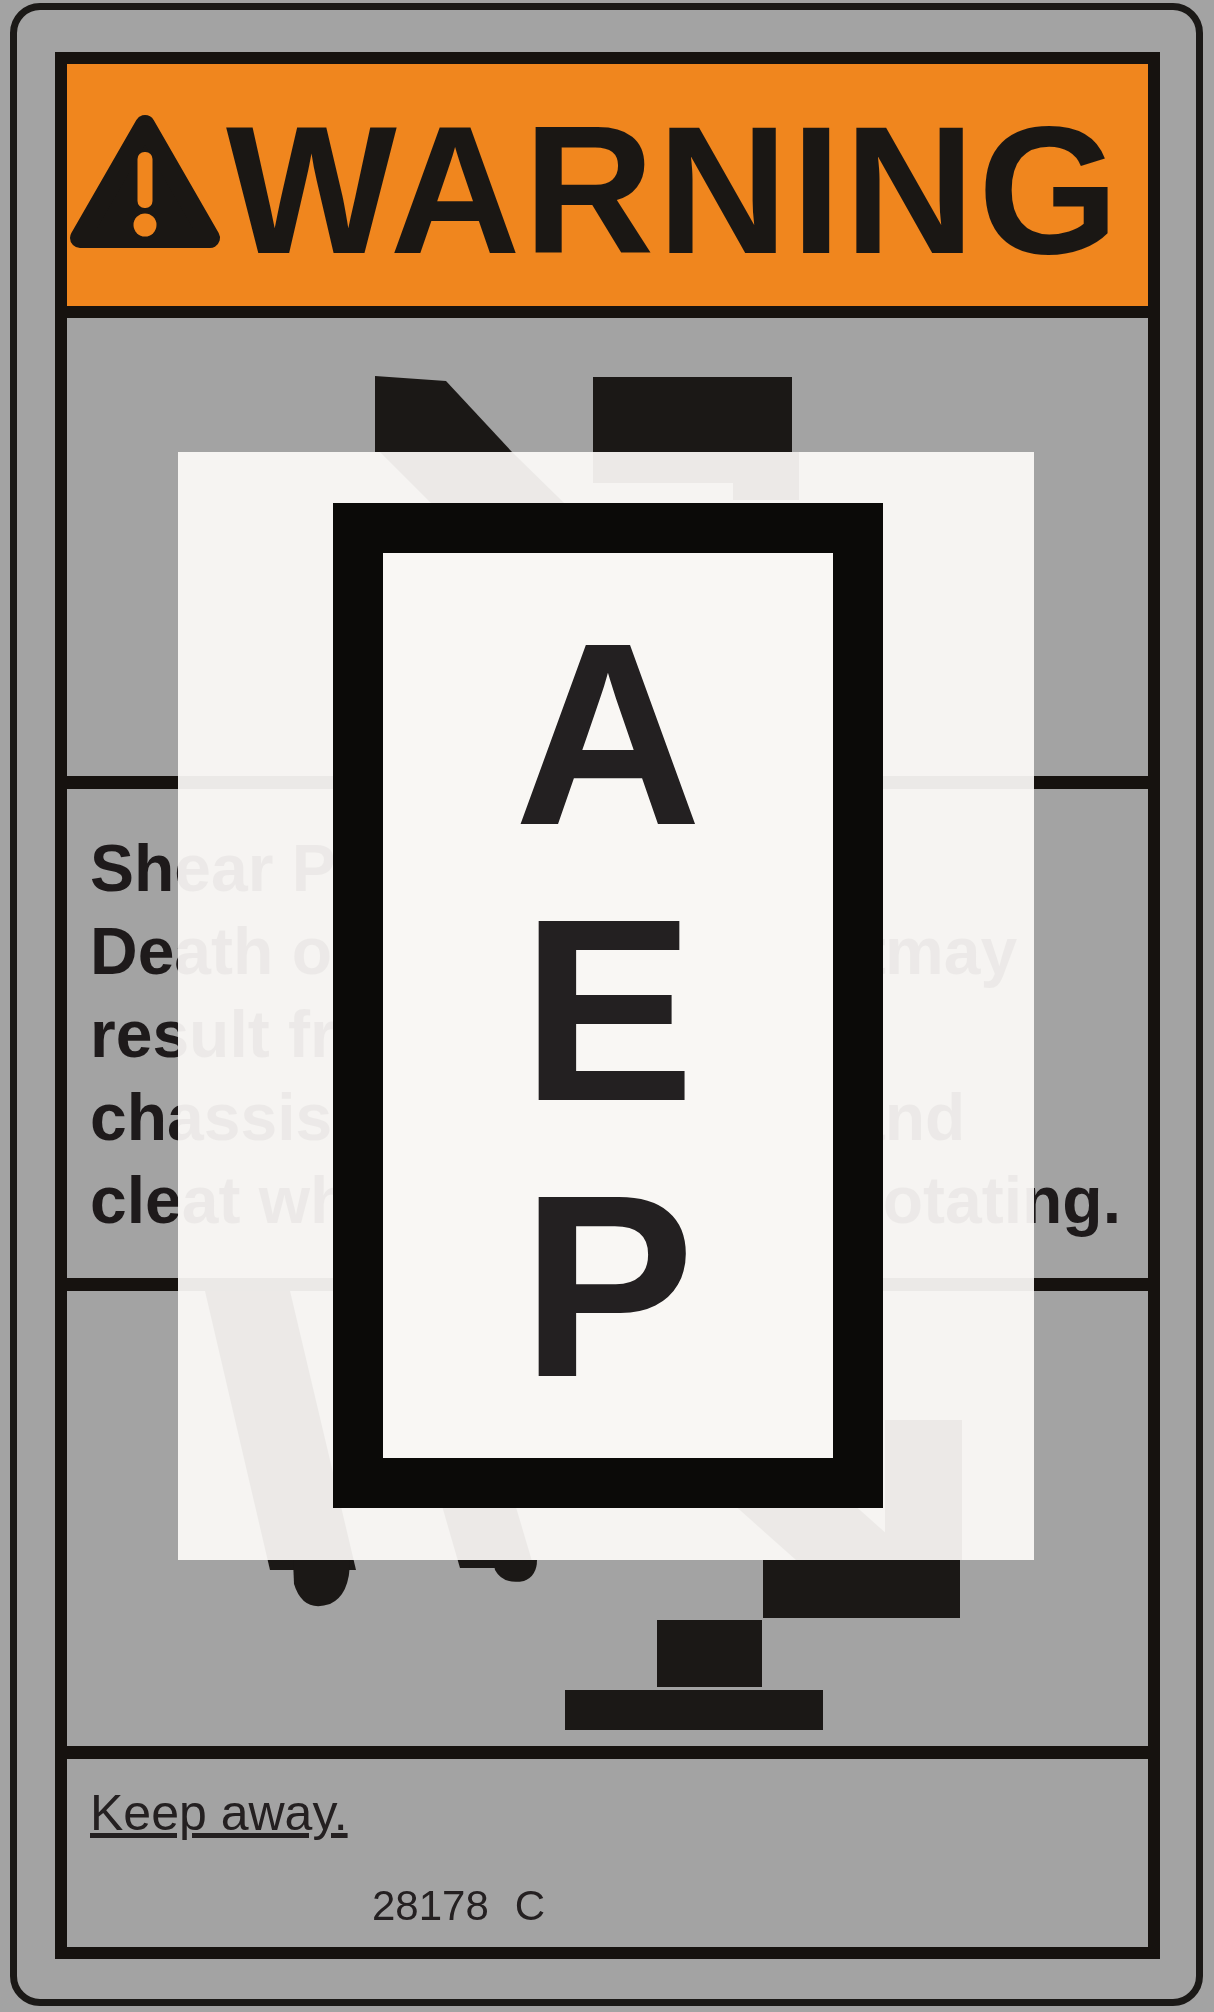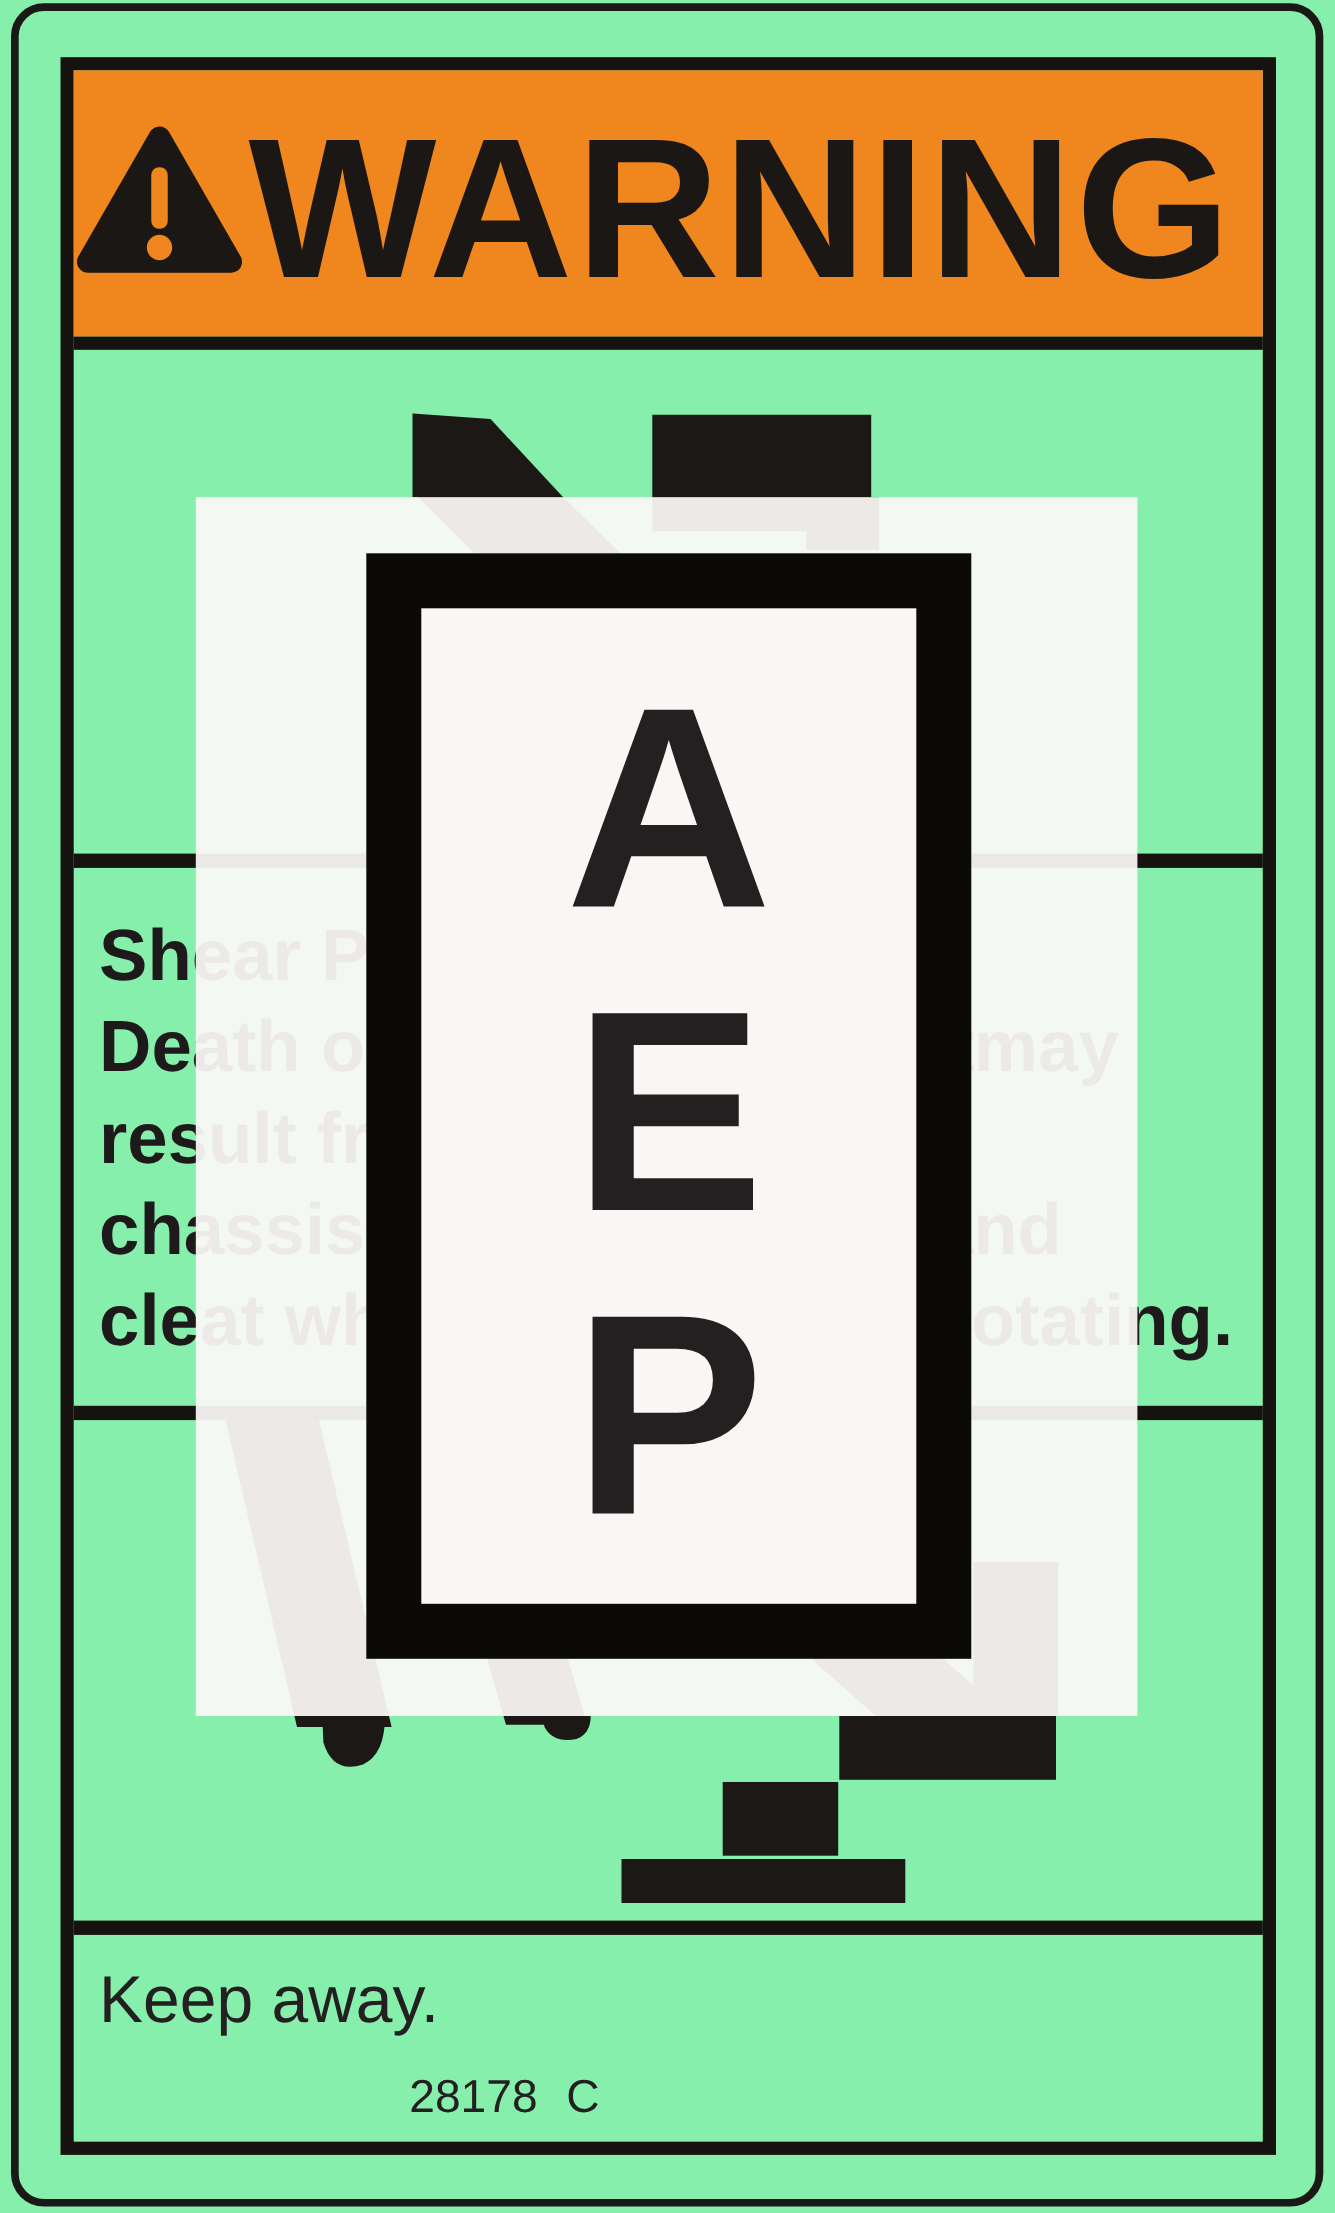--- a/index.html
+++ b/index.html
@@ -1,17 +1,17 @@
 <!DOCTYPE html>
 <html><head>
 <meta charset="utf-8">
 <style>
   html,body{margin:0;padding:0;background:#ffffff;}
   .stage{
-    position:relative;width:1214px;height:2012px;background:#86efac;
+    position:relative;width:1214px;height:2012px;background:#a3a3a3;
     font-family:"Liberation Sans", sans-serif;overflow:hidden;
   }
   
   .diecut{
     position:absolute;left:10px;top:3px;width:1193px;height:2003px;
     border:7px solid #1b1917;border-radius:30px;box-sizing:border-box;
   }
   
   .mainbox{
     position:absolute;left:55px;top:52px;width:1105px;height:1907px;
@@ -31,22 +31,22 @@
     font-size:181px;font-weight:bold;letter-spacing:3px;line-height:1;
     color:#1a1714;white-space:nowrap;
   }
   .pictogram-svg{position:absolute;left:0;top:0;z-index:1;}
   .textlayer{position:absolute;left:0;top:0;width:1214px;height:2012px;z-index:1;}
   .hz-seg{
     position:absolute;font-size:66px;font-weight:bold;line-height:1;
     color:#1e1a1b;white-space:nowrap;
   }
   .action-text{
-    position:absolute;left:90px;top:1788px;font-size:60px;font-weight:normal;
-    line-height:1;color:#242021;white-space:nowrap;
+    position:absolute;left:90px;top:1788px;font-size:50px;font-weight:normal;
+    line-height:1;color:#242021;white-space:nowrap;text-decoration:underline;
   }
   .part-line{
     position:absolute;left:372px;top:1885px;font-size:42px;font-weight:normal;
     line-height:1;color:#242021;white-space:nowrap;
   }
   .part-line .rev{margin-left:26px;}
   
   .wm-overlay{
     position:absolute;left:178px;top:452px;width:856px;height:1108px;
     background:rgba(252,250,247,0.93);z-index:2;

